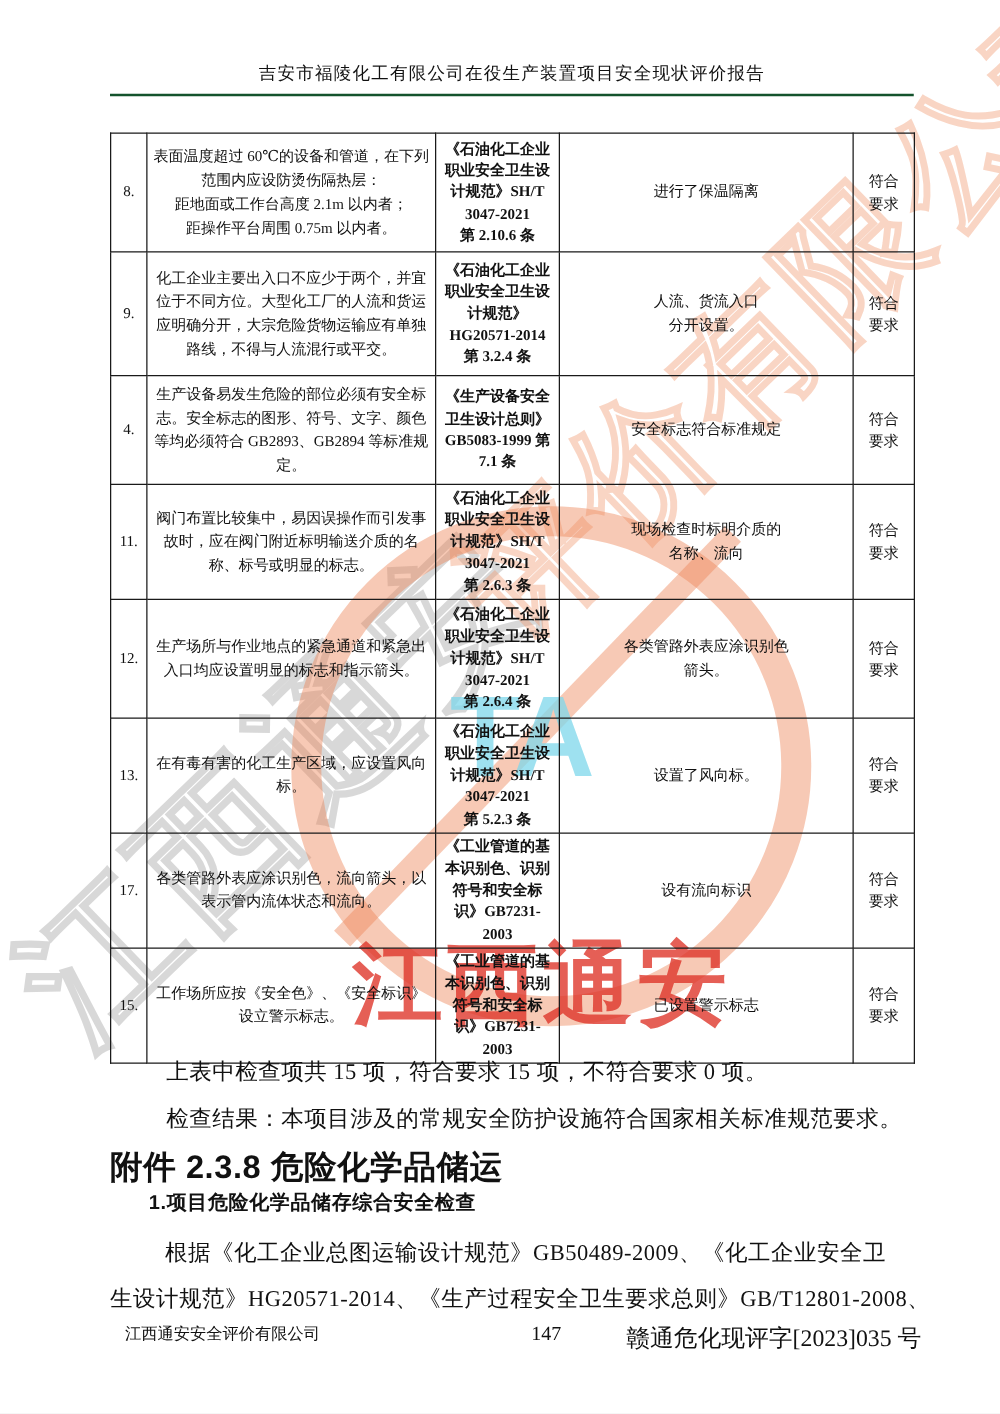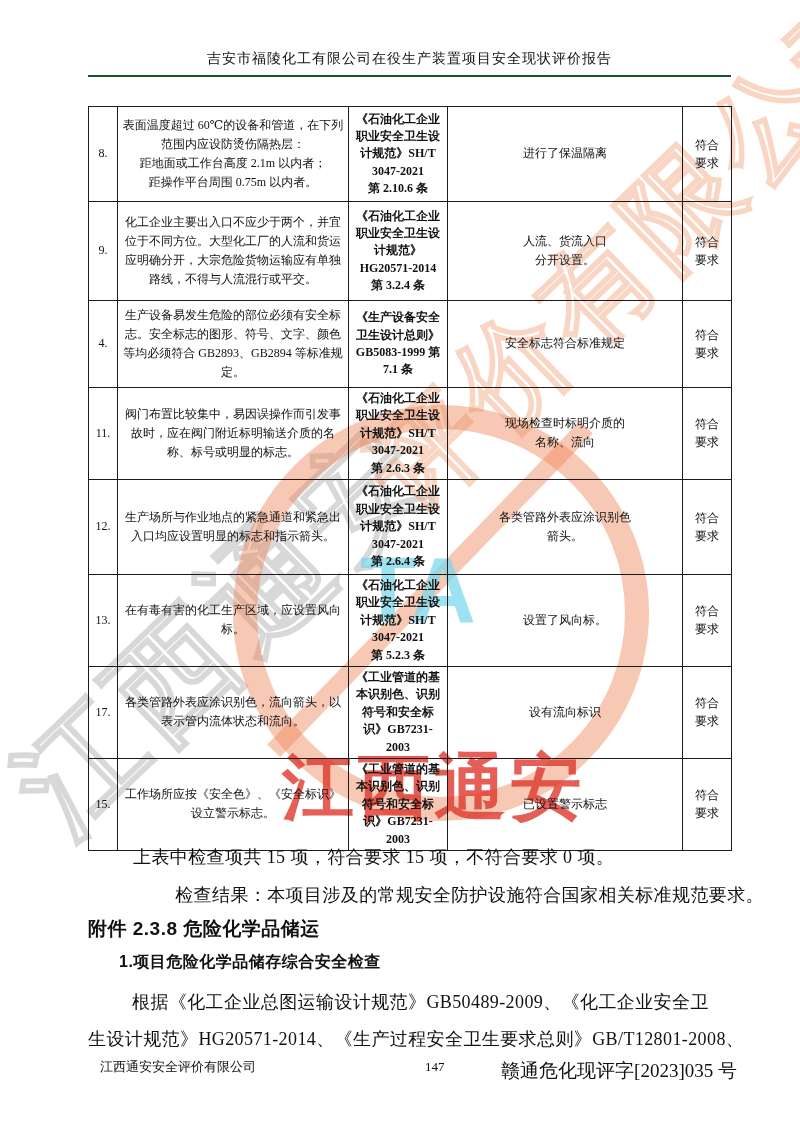--- a/index.html
+++ b/index.html
@@ -68,36 +68,36 @@
   table.check col.c-std{width:99px;}
   table.check col.c-result{width:235px;}
   table.check col.c-ok{width:49px;}
   td.std{line-height:1.45;padding:2px 1px;font-weight:bold;}
   td.ok{line-height:1.5;}
   .para{
     position:absolute;left:88px;width:676px;font-size:18px;
     letter-spacing:0.4px;white-space:pre-line;
   }
   .p-sum1{top:845px;text-indent:45px;}
-  .p-sum2{top:883px;text-indent:45px;text-align:right;}
+  .p-sum2{top:883px;text-indent:45px;}
   .h-section{
     position:absolute;left:88px;top:916px;
     font-family:"Liberation Sans","DejaVu Sans",sans-serif;
-    font-weight:bold;font-size:19px;letter-spacing:0.5px;
+    font-weight:bold;font-size:26px;letter-spacing:0.5px;
   }
   .h-sub{
     position:absolute;left:119px;top:952px;
     font-family:"Liberation Sans","DejaVu Sans",sans-serif;
     font-weight:bold;font-size:16px;letter-spacing:0.5px;
   }
   .p-body{
     top:984px;line-height:37px;text-indent:44px;text-align:justify;
   }
   .footer-left{position:absolute;left:100px;top:1058px;font-size:13px;}
-  .footer-page{position:absolute;left:425px;top:1059px;font-size:13px;}
+  .footer-page{position:absolute;left:425px;top:1059px;font-size:16px;}
   .footer-right{position:absolute;right:63px;top:1058px;font-size:19px;}
 </style>
 </head>
 <body>
 
 <div id="page">
 
   <div class="wm wm-gray wm-diag">江西通安</div>
   <div class="wm wm-orange wm-diag">评价有限公司</div>
   <div class="wm wm-ring"></div>

